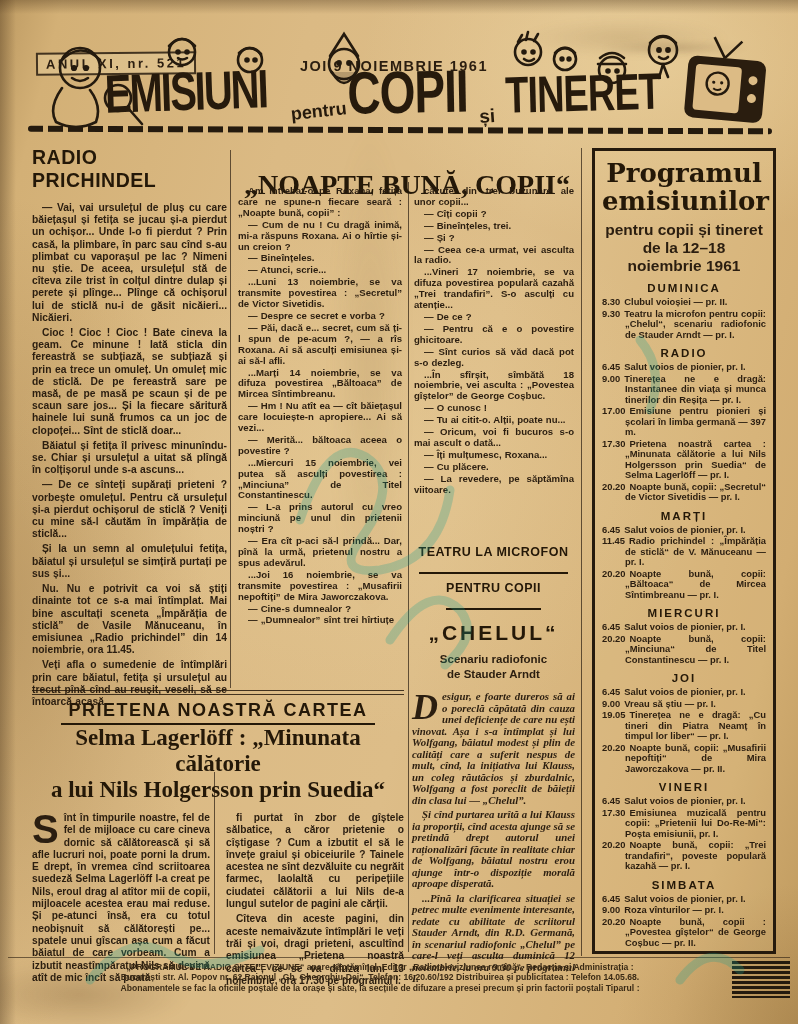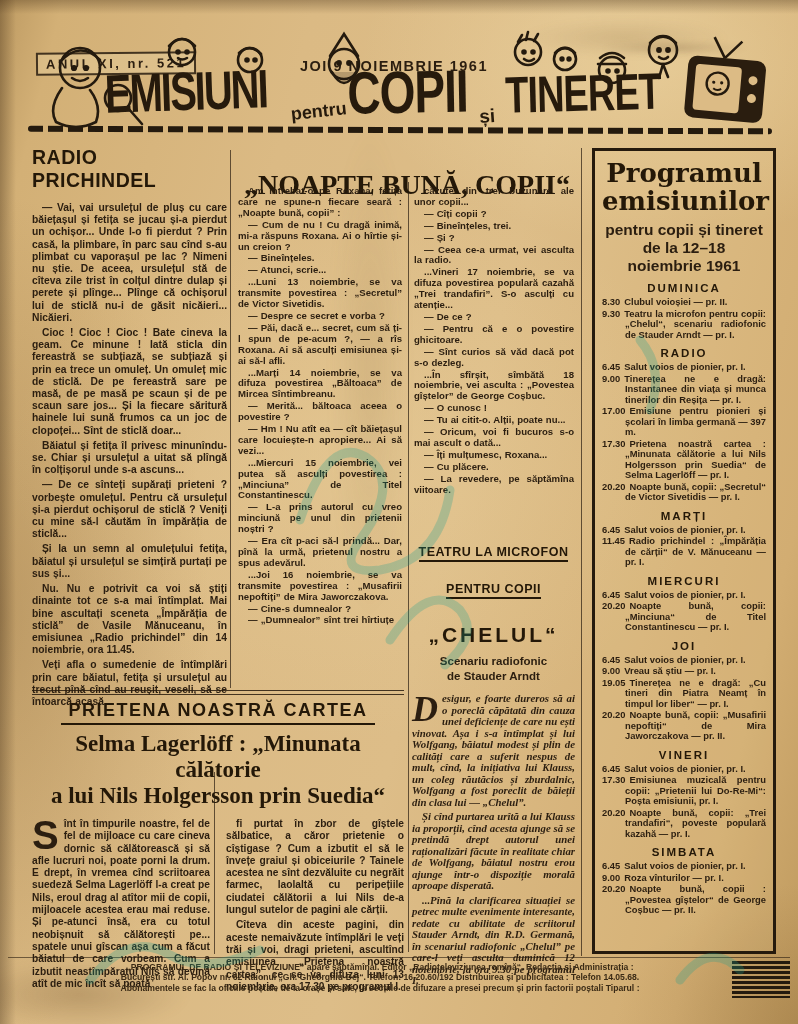--- a/index.html
+++ b/index.html
@@ -54,35 +54,35 @@
   .art-left p{font-size:10.3px;line-height:12.2px;}
 
   .noapte-title{position:absolute;left:238px;top:146px;width:338px;text-align:center;
     font-family:"Liberation Serif",serif;font-weight:800;font-size:28px;color:#241808;white-space:nowrap;}
   .mid1{position:absolute;left:238px;top:186px;width:164px;}
   .mid2{position:absolute;left:414px;top:186px;width:160px;}
   .mid1 p,.mid2 p{font-size:9.6px;line-height:10.9px;margin-bottom:1px;}
 
   .theatre{position:absolute;left:412px;top:542px;width:163px;text-align:center;}
   .theatre .k{display:inline-block;font-weight:800;font-size:12.5px;letter-spacing:0.5px;
-    border-bottom:2px solid #241808;padding-bottom:1px;margin-bottom:17px;color:#241808;}
+    border-bottom:2px solid #241808;padding-bottom:13px;margin-bottom:4px;color:#241808;}
   .theatre .t-title{font-size:21px;font-weight:800;letter-spacing:3px;margin:7px 0 7px;color:#241808;}
   .theatre .t-sub{font-size:11.5px;font-weight:700;line-height:14.5px;}
   .t-body{margin-top:10px;text-align:justify;font-family:"Liberation Serif",serif;font-style:italic;
     font-weight:700;font-size:10.8px;line-height:11.5px;}
   .t-body p{margin:0 0 3px;text-indent:10px;}
   .t-body p.dc{text-indent:0;}
   .t-body p.dc::first-letter{float:left;font-size:36px;line-height:28px;padding:2px 4px 0 0;font-style:italic;font-weight:700;}
 
   .book-rule{position:absolute;left:32px;top:690px;width:372px;height:3px;
     border-top:1.8px solid rgba(40,27,13,0.85);border-bottom:1.8px solid rgba(40,27,13,0.85);}
   .book{position:absolute;left:32px;top:700px;width:372px;text-align:center;}
   .book .b-kicker{display:inline-block;font-weight:800;font-size:18px;letter-spacing:1.5px;
     border-bottom:2.5px solid #241808;padding:0 8px 2px;color:#241808;}
-  .book .b-title{font-family:"Liberation Serif",serif;font-weight:700;font-size:23px;line-height:26px;margin-top:6px;color:#241808;}
+  .book .b-title{font-family:"Liberation Serif",serif;font-weight:700;font-size:23px;line-height:26px;color:#241808;}
   .b-cols{display:flex;gap:16px;margin-top:9px;text-align:justify;}
   .b-col{width:178px;}
   .b-col p{margin:0 0 3px;font-size:10.2px;line-height:12.3px;font-weight:700;text-indent:10px;}
   .b-col p.dc{text-indent:0;}
   .b-col p.dc::first-letter{float:left;font-size:40px;line-height:32px;padding:1px 5px 0 0;font-weight:800;}
 
   
   .program{position:absolute;left:592px;top:148px;width:184px;height:806px;box-sizing:border-box;
     border:3px solid #251a0d;padding:8px 7px 4px;overflow:hidden;background:rgba(235,210,160,0.12);}
   .p-title{font-family:"DejaVu Serif",serif;font-weight:800;font-size:26px;line-height:28px;text-align:center;color:#241808;}
@@ -220,22 +220,22 @@
   <h2 class="noapte-title">„NOAPTE BUNĂ, COPII“</h2>
   <section class="art mid1">
     <p>Am întrebat-o pe Roxana, fetița care ne spune-n fiecare seară : „Noapte bună, copii” :</p>
     <p>— Cum de nu ! Cu dragă inimă, mi-a răspuns Roxana. Ai o hîrtie și-un creion ?</p>
     <p>— Bineînțeles.</p>
     <p>— Atunci, scrie...</p>
     <p>...Luni 13 noiembrie, se va transmite povestirea : „Secretul” de Victor Sivetidis.</p>
     <p>— Despre ce secret e vorba ?</p>
     <p>— Păi, dacă e... secret, cum să ți-l spun de pe-acum ?, — a rîs Roxana. Ai să asculți emisiunea și-ai să-l afli.</p>
     <p>...Marți 14 noiembrie, se va difuza povestirea „Băltoaca” de Mircea Sîntimbreanu.</p>
+    <p>— Hm ! Nu atît ea — cît băiețașul care locuiește-n apropiere... Ai să vezi...</p>
     <p>— Merită... băltoaca aceea o povestire ?</p>
-    <p>— Hm ! Nu atît ea — cît băiețașul care locuiește-n apropiere... Ai să vezi...</p>
     <p>...Miercuri 15 noiembrie, vei putea să asculți povestirea : „Minciuna” de Titel Constantinescu.</p>
     <p>— L-a prins autorul cu vreo minciună pe unul din prietenii noștri ?</p>
     <p>— Era cît p-aci să-l prindă... Dar, pînă la urmă, prietenul nostru a spus adevărul.</p>
     <p>...Joi 16 noiembrie, se va transmite povestirea : „Musafirii nepoftiți” de Mira Jaworczakova.</p>
     <p>— Cine-s dumnealor ?</p>
     <p>— „Dumnealor” sînt trei hîrtiuțe</p>
   </section>
   <section class="art mid2">
     <p>căzute din trei buzunare ale unor copii...</p>
     <p>— Cîți copii ?</p>
@@ -306,21 +306,22 @@
       <div class="day-name">RADIO</div>
       <div class="entry"><span class="t">6.45</span><span>Salut voios de pionier, pr. I.</span></div>
       <div class="entry"><span class="t">9.00</span><span>Tinerețea ne e dragă: Instantanee din viața și munca tinerilor din Reșița — pr. I.</span></div>
       <div class="entry"><span class="t">17.00</span><span>Emisiune pentru pionieri și școlari în limba germană — 397 m.</span></div>
       <div class="entry"><span class="t">17.30</span><span>Prietena noastră cartea : „Minunata călătorie a lui Nils Holgersson prin Suedia“ de Selma Lagerlöff — pr. I.</span></div>
       <div class="entry"><span class="t">20.20</span><span>Noapte bună, copii: „Secretul“ de Victor Sivetidis — pr. I.</span></div>
     </div>
     <div class="day">
       <div class="day-name">MARȚI</div>
       <div class="entry"><span class="t">6.45</span><span>Salut voios de pionier, pr. I.</span></div>
-      <div class="entry"><span class="t">11.45</span><span>Radio prichindel : „Împărăția de cărții“ de V. Mănuceanu — pr. I.</span></div>
+      <div class="entry"><span class="t">11.45</span><span>Radio prichindel : „Împărăția de sticlă“ de V. Mănuceanu — pr. I.</span></div>
+      <div class="entry"><span class="t">20.20</span><span>Noapte bună, copii: „Băltoaca“ de Mircea Sîntimbreanu — pr. I.</span></div>
     </div>
     <div class="day">
       <div class="day-name">MIERCURI</div>
       <div class="entry"><span class="t">6.45</span><span>Salut voios de pionier, pr. I.</span></div>
       <div class="entry"><span class="t">20.20</span><span>Noapte bună, copii: „Minciuna“ de Titel Constantinescu — pr. I.</span></div>
     </div>
     <div class="day">
       <div class="day-name">JOI</div>
       <div class="entry"><span class="t">6.45</span><span>Salut voios de pionier, pr. I.</span></div>
       <div class="entry"><span class="t">9.00</span><span>Vreau să știu — pr. I.</span></div>

